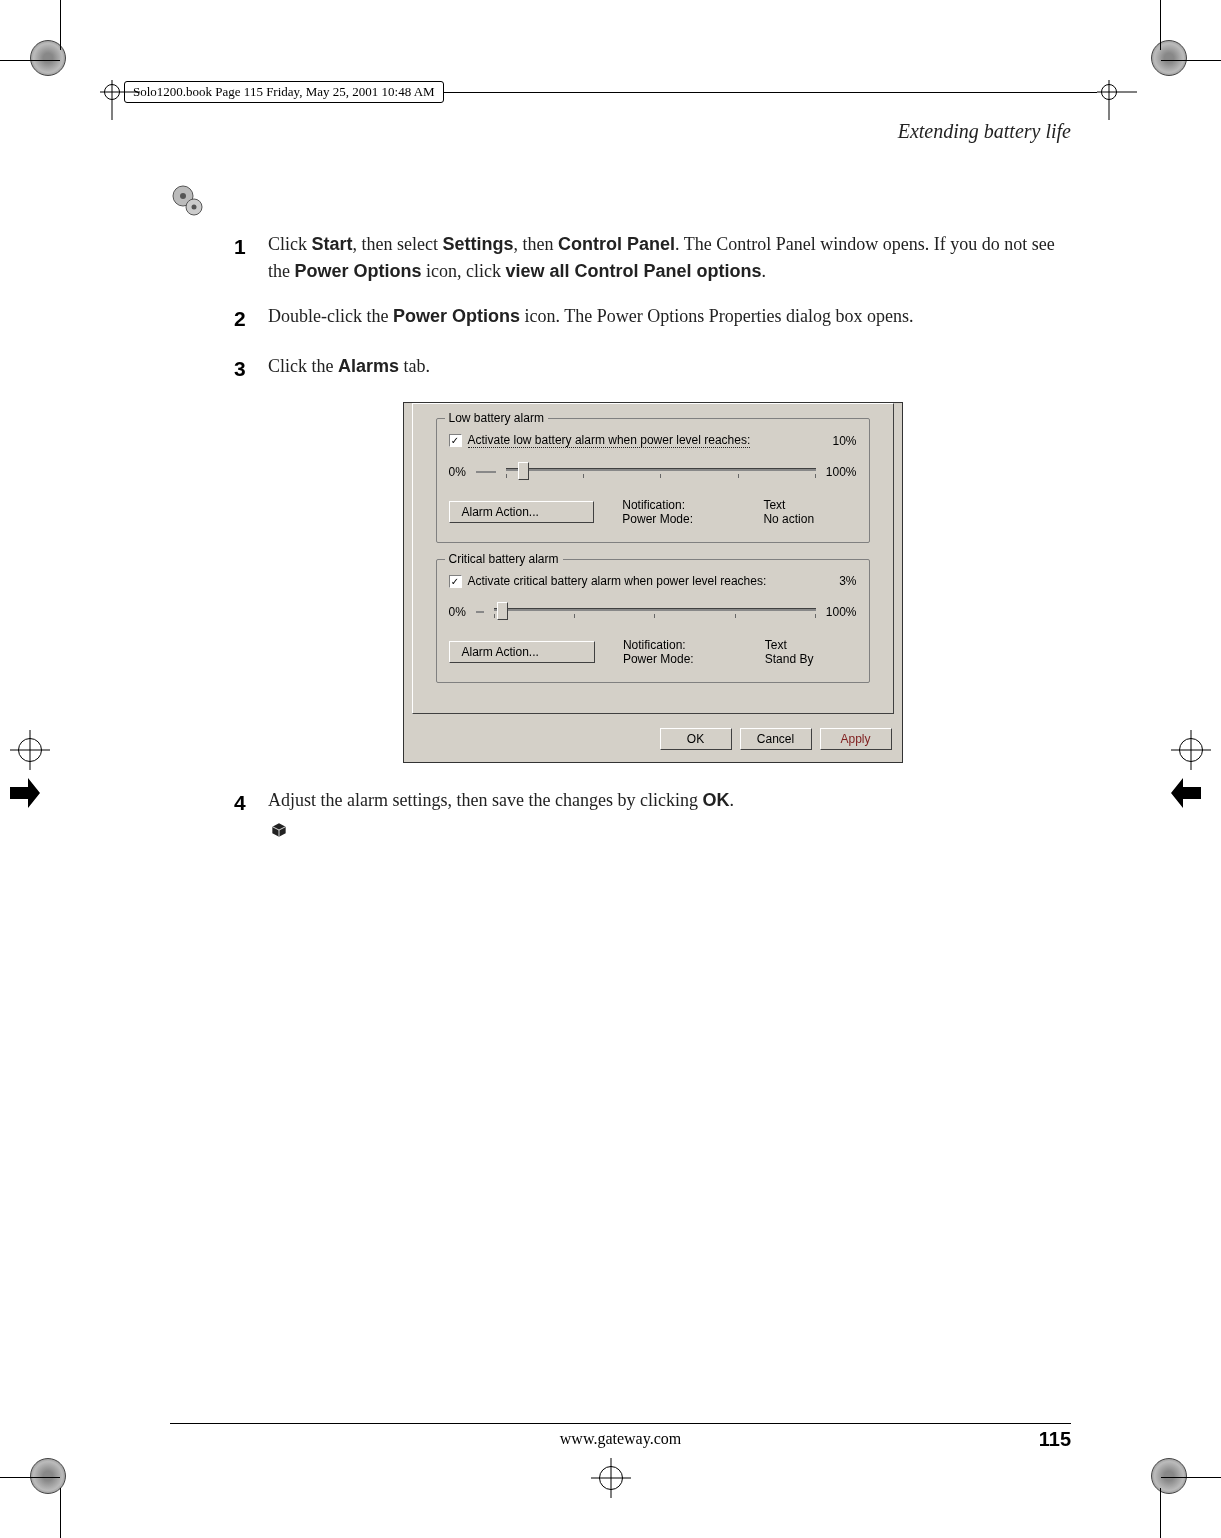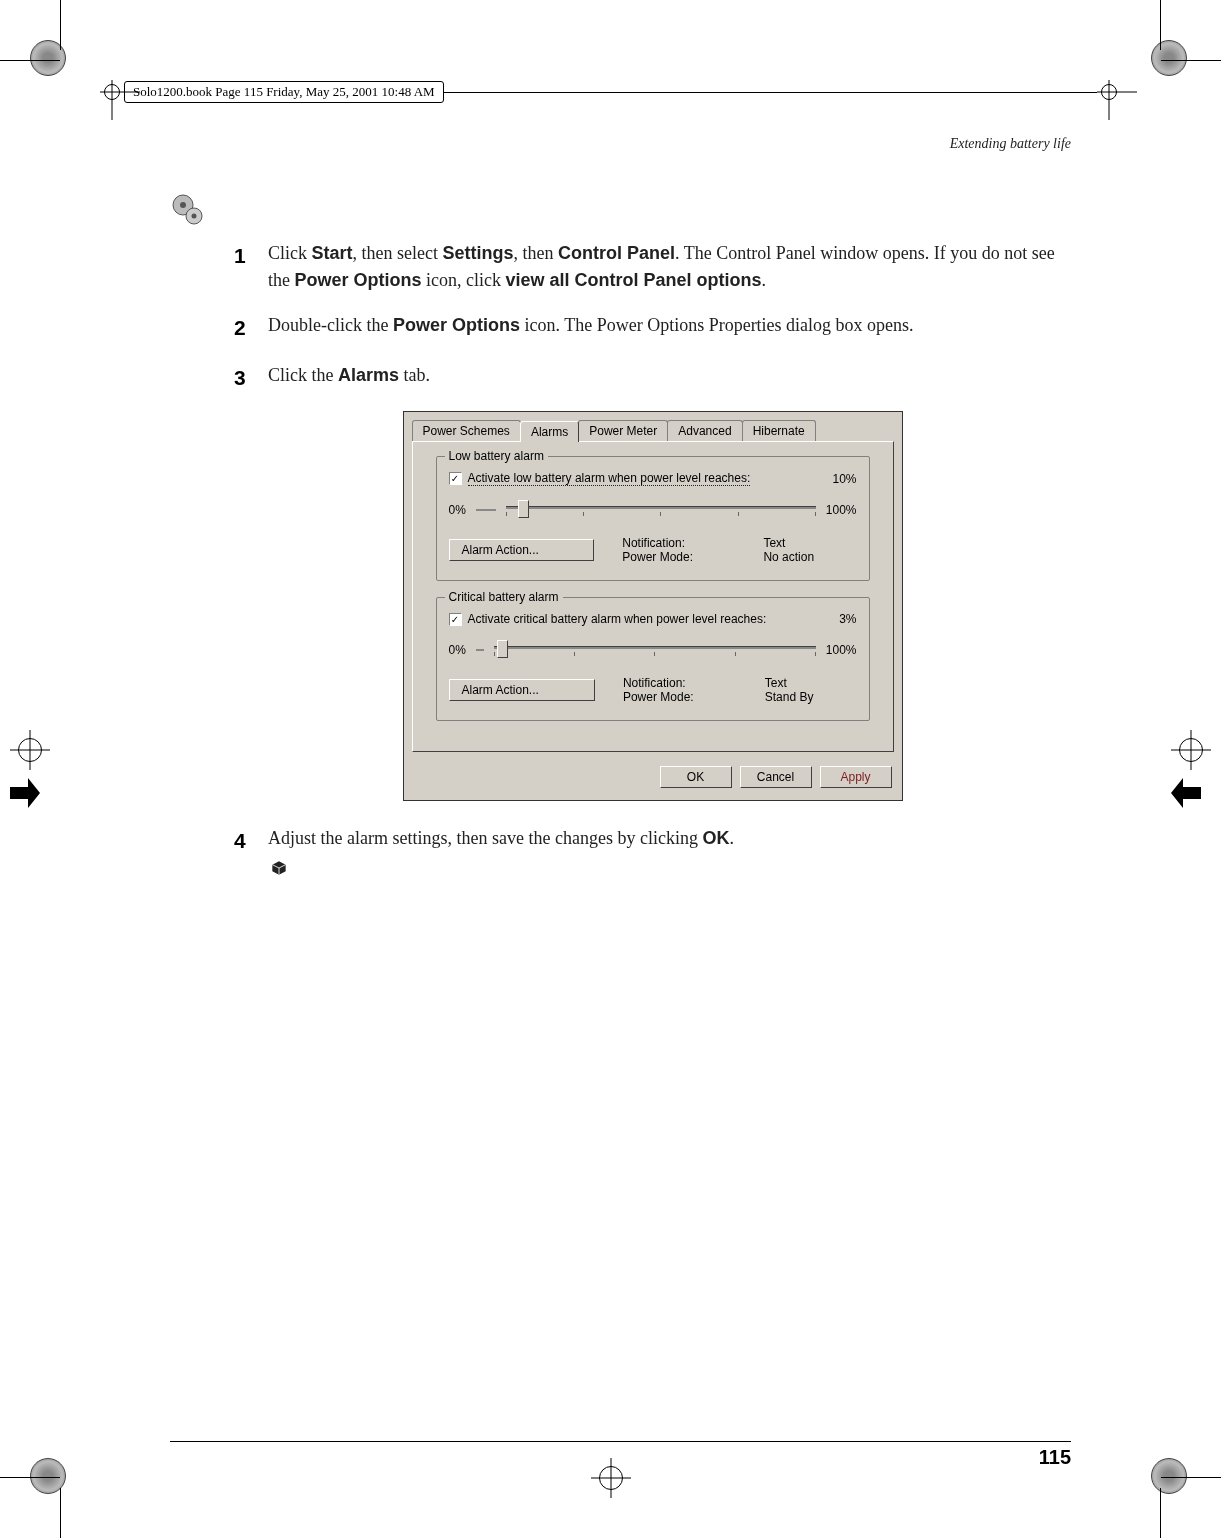--- a/index.html
+++ b/index.html
@@ -58,24 +58,23 @@
     .header-rule {
       flex: 1; border-top: 1px solid #000;
     }
     .page-content {
       position: absolute;
       top: 120px; left: 170px; right: 150px;
     }
     .page-header-right {
       text-align: right;
       font-style: italic;
-      font-size: 14px;
+      font-size: 20px;
       color: #222;
       margin-bottom: 40px;
-      margin-top: 16px;
     }
     .procedure-heading {
       display: flex;
       align-items: flex-start;
       gap: 10px;
       margin-bottom: 12px;
     }
     .gear-icon {
       width: 36px; height: 36px;
       flex-shrink: 0;
@@ -332,27 +331,20 @@
 
     <div class="step">
       <div class="step-num">3</div>
       <div class="step-text">
         <span>Click the </span><span class="bold-ui">Alarms</span><span> tab.</span>
       </div>
     </div>
 
     <div class="dialog-image">
       <div class="dialog">
-        <div class="tabs">
-          <div class="tab">Power Schemes</div>
-          <div class="tab active">Alarms</div>
-          <div class="tab">Power Meter</div>
-          <div class="tab">Advanced</div>
-          <div class="tab">Hibernate</div>
-        </div>
         <div class="tab-panel">
 
           <div class="groupbox">
             <div class="groupbox-title">Low battery alarm</div>
             <div class="checkbox-row">
               <div style="display:flex;align-items:center;gap:6px;">
                 <div class="checkbox">✓</div>
                 <span class="dotted">Activate low battery alarm when power level reaches:</span>
               </div>
               <span>10%</span>
@@ -441,14 +433,15 @@
             <path d="M4 8 L12 4 L20 8 L20 16 L12 20 L4 16 Z" fill="#222"></path>
             <path d="M4 8 L12 12 L20 8 M12 12 L12 20" stroke="#fff" stroke-width="1" fill="none"></path>
           </svg>
         </div>
       </div>
     </div>
   </div>
 </div>
 
 <div class="footer">
+  <div class="footer-text">www.gateway.com</div>
   <div class="footer-num">115</div>
 </div>
 
 </body></html>

